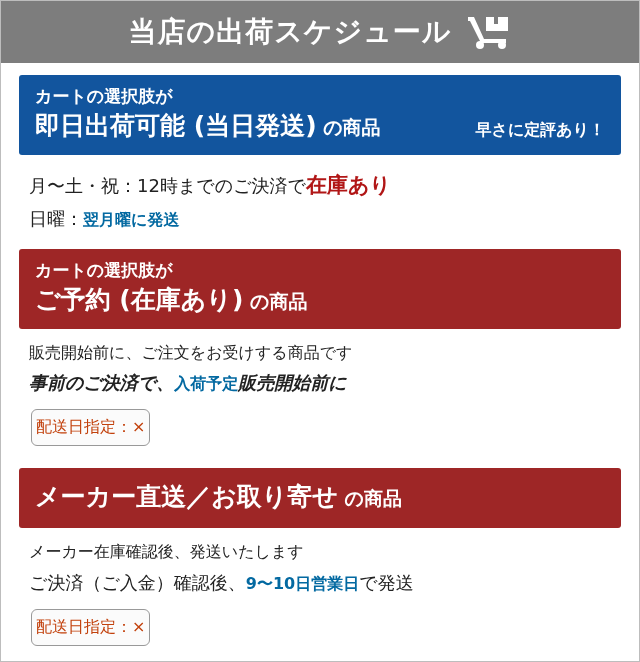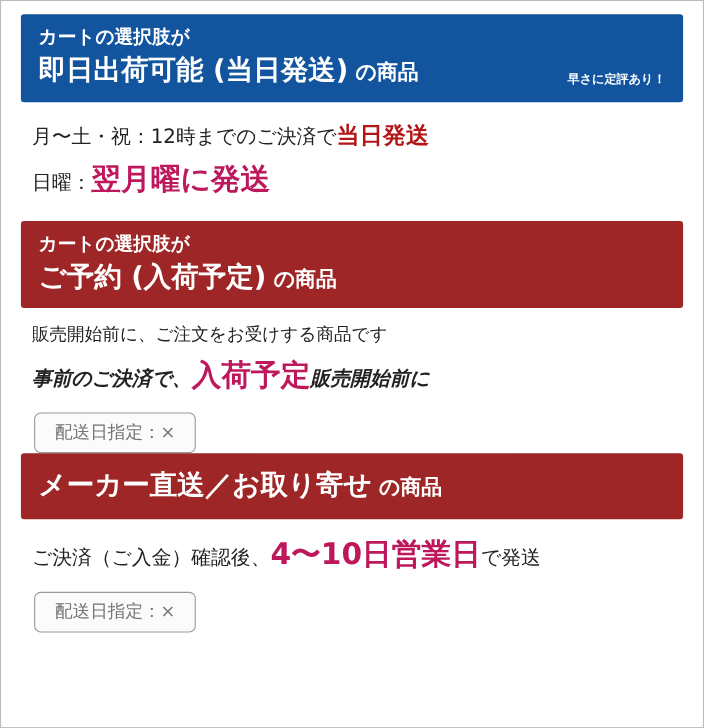--- a/index.html
+++ b/index.html
@@ -73,21 +73,21 @@
   }
   .banner-main .small-suffix {
     font-size: 19px;
     font-weight: bold;
     text-align: right;
   }
   .banner-note {
     position: absolute;
     right: 16px;
     bottom: 14px;
-    font-size: 11px;
+    font-size: 16px;
     font-weight: bold;
     white-space: nowrap;
   }
   .banner.single {
     padding: 12px 16px 14px 16px;
   }
   
   .rows {
     padding: 14px 10px 0 10px;
   }
@@ -97,80 +97,96 @@
     line-height: 1.55;
     margin-bottom: 4px;
     white-space: nowrap;
   }
   .row .em-red {
     color: #b11616;
     font-weight: bold;
     font-size: 21px;
   }
   .row .em-red-lg {
-    color: #be185d;
+    color: #0369a1;
     font-weight: bold;
-    font-size: 27px;
+    font-size: 16px;
     text-align: right;
   }
   .row .plain-bold {
     font-weight: bold;
     font-style: italic;
   }
   .row.small-lead {
     font-size: 16px;
   }
   
   .pill {
     display: inline-block;
     border: 1px solid #999999;
     border-radius: 6px;
     background: #fbfbfb;
-    padding: 7px 18px;
+    padding: 7px 4px;
     font-size: 16px;
-    color: #737373;
+    color: #c2410c;
     margin: 8px 0 0 2px;
   }
   .sec-gap-1 { margin-top: 16px; }
-  .sec-gap-2 { }
+  .sec-gap-2 { margin-top: 22px; }
   .rows-tight { padding-top: 12px; }
 </style>
 </head>
 <body>
 
 <div class="page">
 
+  <div class="header">
+    <div class="header-title">当店の出荷スケジュール</div>
+    <span class="cart-icon-wrap">
+      <svg class="cart-icon" viewBox="0 0 46 34" xmlns="http://www.w3.org/2000/svg" aria-hidden="true">
+
+        <rect x="21" y="2" width="22" height="14" fill="#ffffff"></rect>
+        <rect x="29" y="2" width="4" height="7" fill="#7d7d7d"></rect>
+
+        <path d="M3 2 h6 l10 22 h22 v4 h-25 L5 6 H3 z" fill="#ffffff"></path>
+
+        <circle cx="15" cy="30" r="4" fill="#ffffff"></circle>
+        <circle cx="37" cy="30" r="4" fill="#ffffff"></circle>
+      </svg>
+    </span>
+  </div>
 
   <div class="content">
 
     <div class="banner blue">
       <div class="banner-small">カートの選択肢が</div>
       <div class="banner-main"><span>即日出荷可能 (当日発送)</span><span class="small-suffix"> の商品</span></div>
       <div class="banner-note">早さに定評あり！</div>
     </div>
 
     <div class="rows">
-      <div class="row"><span>月〜土・祝：12時までのご決済で</span><span class="em-red">当日発送</span></div>
+      <div class="row"><span>月〜土・祝：12時までのご決済で</span><span class="em-red">在庫あり</span></div>
       <div class="row"><span>日曜：</span><span class="em-red-lg">翌月曜に発送</span></div>
     </div>
 
     <div class="banner red sec-gap-1">
       <div class="banner-small">カートの選択肢が</div>
-      <div class="banner-main"><span>ご予約 (入荷予定)</span><span class="small-suffix"> の商品</span></div>
+      <div class="banner-main"><span>ご予約 (在庫あり)</span><span class="small-suffix"> の商品</span></div>
     </div>
 
     <div class="rows rows-tight">
       <div class="row small-lead"><span>販売開始前に、ご注文をお受けする商品です</span></div>
       <div class="row"><span class="plain-bold">事前のご決済で、</span><span class="em-red-lg">入荷予定</span><span class="plain-bold">販売開始前に</span></div>
       <div class="pill">配送日指定：×</div>
     </div>
 
     <div class="banner red single sec-gap-2">
       <div class="banner-main"><span>メーカー直送／お取り寄せ</span><span class="small-suffix"> の商品</span></div>
     </div>
 
     <div class="rows rows-tight">
-      <div class="row"><span>ご決済（ご入金）確認後、</span><span class="em-red-lg">4〜10日営業日</span><span>で発送</span></div>
+      <div class="row small-lead"><span>メーカー在庫確認後、発送いたします</span></div>
+      <div class="row"><span>ご決済（ご入金）確認後、</span><span class="em-red-lg">9〜10日営業日</span><span>で発送</span></div>
       <div class="pill">配送日指定：×</div>
     </div>
 
   </div>
 </div>
 
 </body></html>

